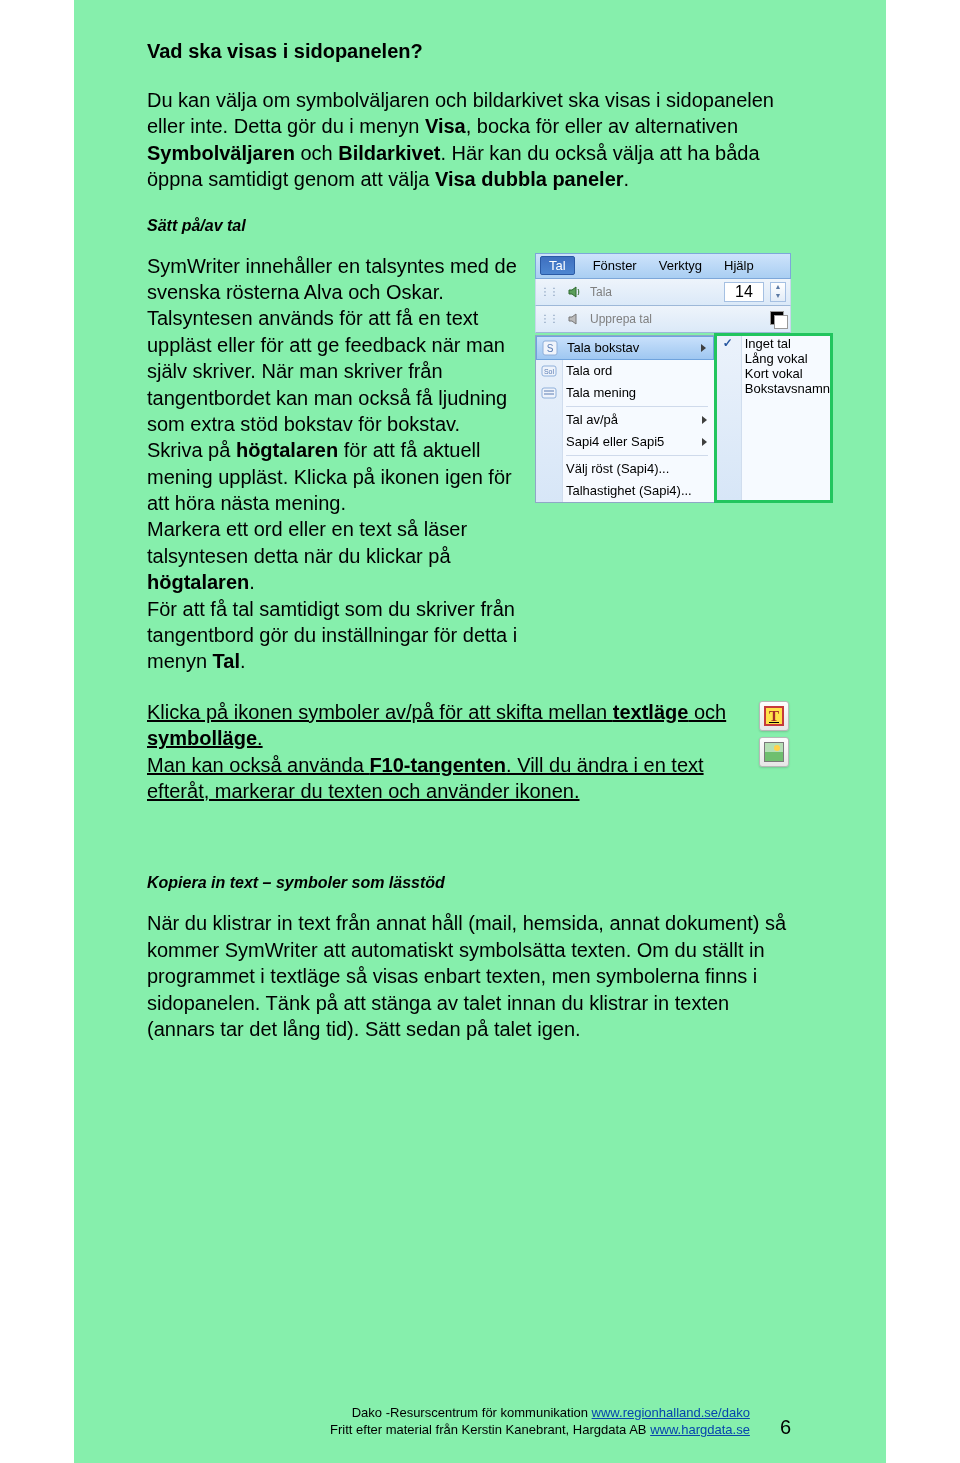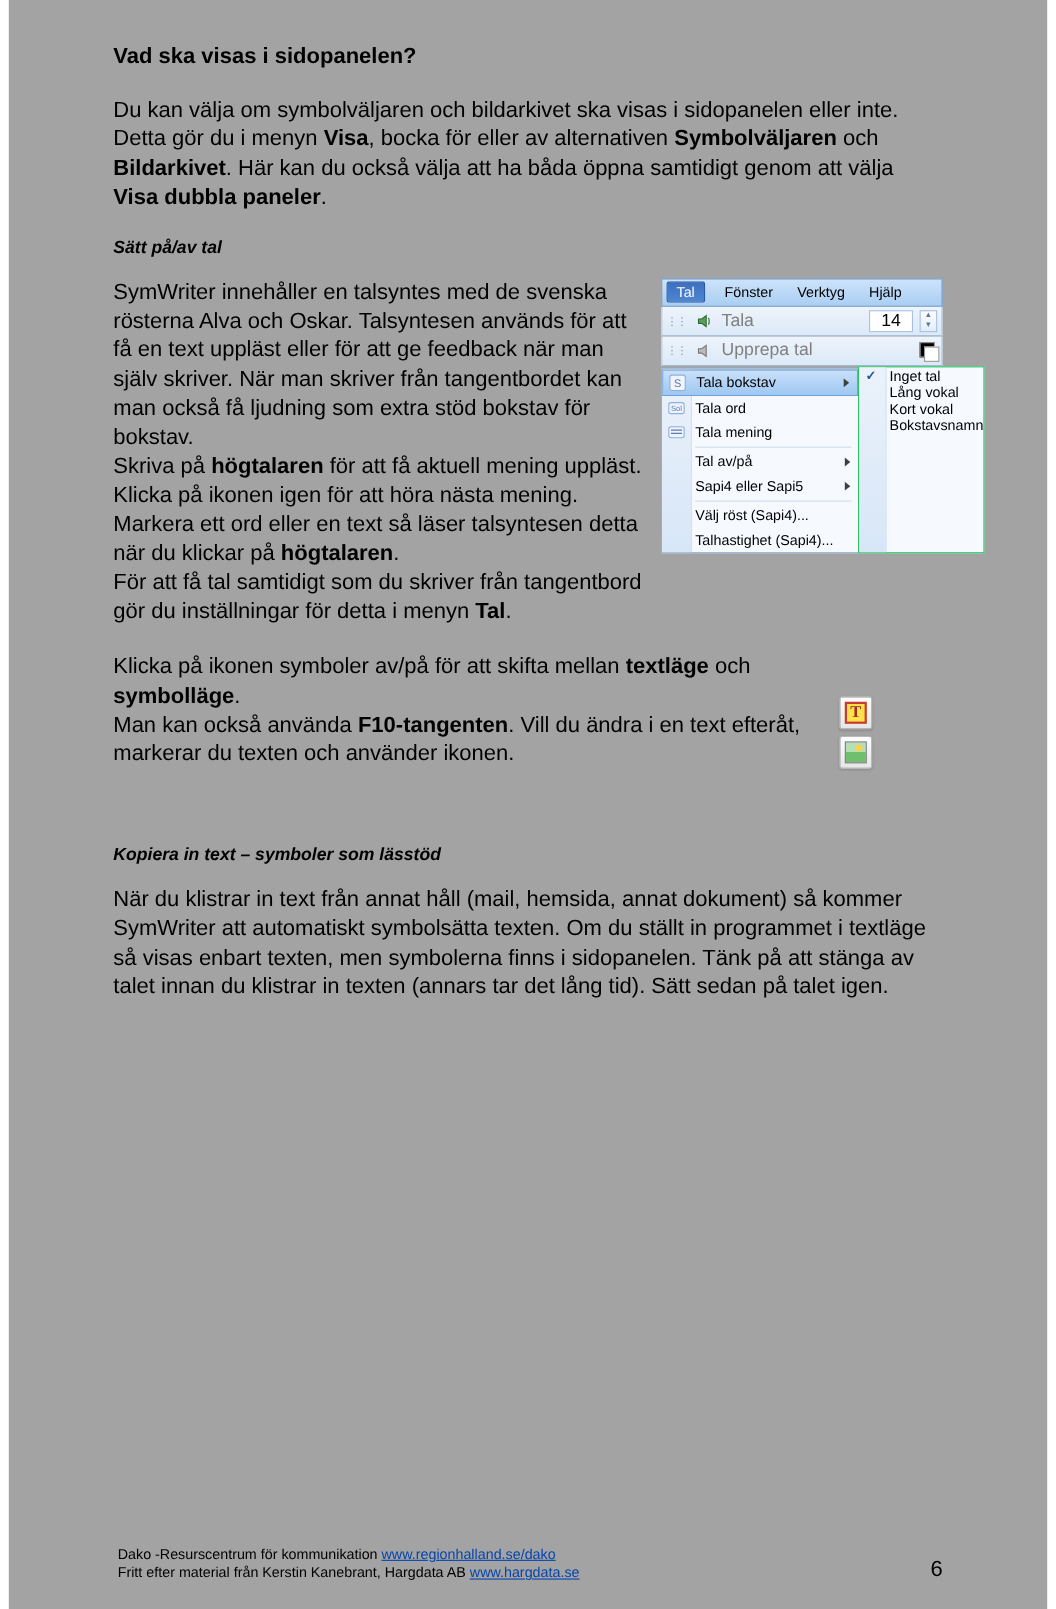--- a/index.html
+++ b/index.html
@@ -2,27 +2,27 @@
 <html><head>
 <meta charset="utf-8">
 <style>
   body {
     margin: 0;
     background: #fff;
     font-family: Arial, Helvetica, sans-serif;
     color: #000;
   }
   .page {
-    width: 944px;
+    width: 812px;
     min-height: 1463px;
     margin: 0 auto;
-    padding: 40px 95px 50px 95px;
+    padding: 40px 95px 50px 73px;
     box-sizing: border-box;
     position: relative;
-    background: #a3a3a3;
+    background: #86efac;
   }
   h2 {
     font-size: 20px;
     font-weight: bold;
     margin: 0 0 24px 0;
   }
   h3 {
     font-size: 16px;
     font-weight: bold;
     margin: 16px 0 18px 0;
@@ -88,21 +88,21 @@
     align-items: center; justify-content: center;
   }
   .toolbar .dots {
     color: #7a94b4;
     font-size: 10px;
     letter-spacing: -1px;
     margin-right: 2px;
   }
   .toolbar .lbl {
     color: #7f7f7f;
-    font-size: 16px;
+    font-size: 12px;
   }
   .toolbar .spacer { flex: 1; }
   .toolbar .sizebox {
     width: 38px; height: 18px;
     background: #fff;
     border: 1px solid #a5c0e2;
     display: inline-flex;
     align-items: center;
     justify-content: center;
     font-size: 16px;
@@ -179,21 +179,21 @@
     width: 18px; height: 16px;
     display: flex;
     align-items: center;
     justify-content: center;
   }
   .sub-drop {
     position: absolute;
     top: 0;
     right: -120px;
     width: 120px;
-    border: 1px solid #22c55e;
+    border: 3px solid #22c55e;
     background: #f6faff;
   }
   .sub-drop .stripe {
     position: absolute;
     left: 0; top: 0; bottom: 0; width: 24px;
     background: linear-gradient(#ebf2fb,#d7e6f7);
     border-right: 1px solid #d0ddee;
   }
   .sub-drop .row { padding-left: 28px; }
   .sub-drop .row.check::before {
@@ -248,34 +248,36 @@
     content: "";
     position: absolute;
     right: 3px; top: 2px;
     width: 6px; height: 6px;
     background: #ffd24a;
     border-radius: 50%;
   }
 
   .f10-wrap {
     display: flex;
-    align-items: flex-end;
+    align-items: flex-start;
     gap: 20px;
+    text-decoration: underline;
   }
   .f10-wrap p { margin-bottom: 0; max-width: 640px;}
 
   .footer {
     position: absolute;
     bottom: 24px;
     left: 4px; right: 0;
     display: flex;
     justify-content: space-between;
     align-items: flex-end;
     padding: 0 95px;
     font-size: 13px;
+    text-align: right;
   }
   .footer .fl { flex: 1; line-height: 1.35;}
   .footer a { color: #0645ad; text-decoration: underline; }
   .footer .pn { font-size: 20px; margin-left: 30px; }
 </style>
 </head>
 <body>
 
 <div class="page">
 

